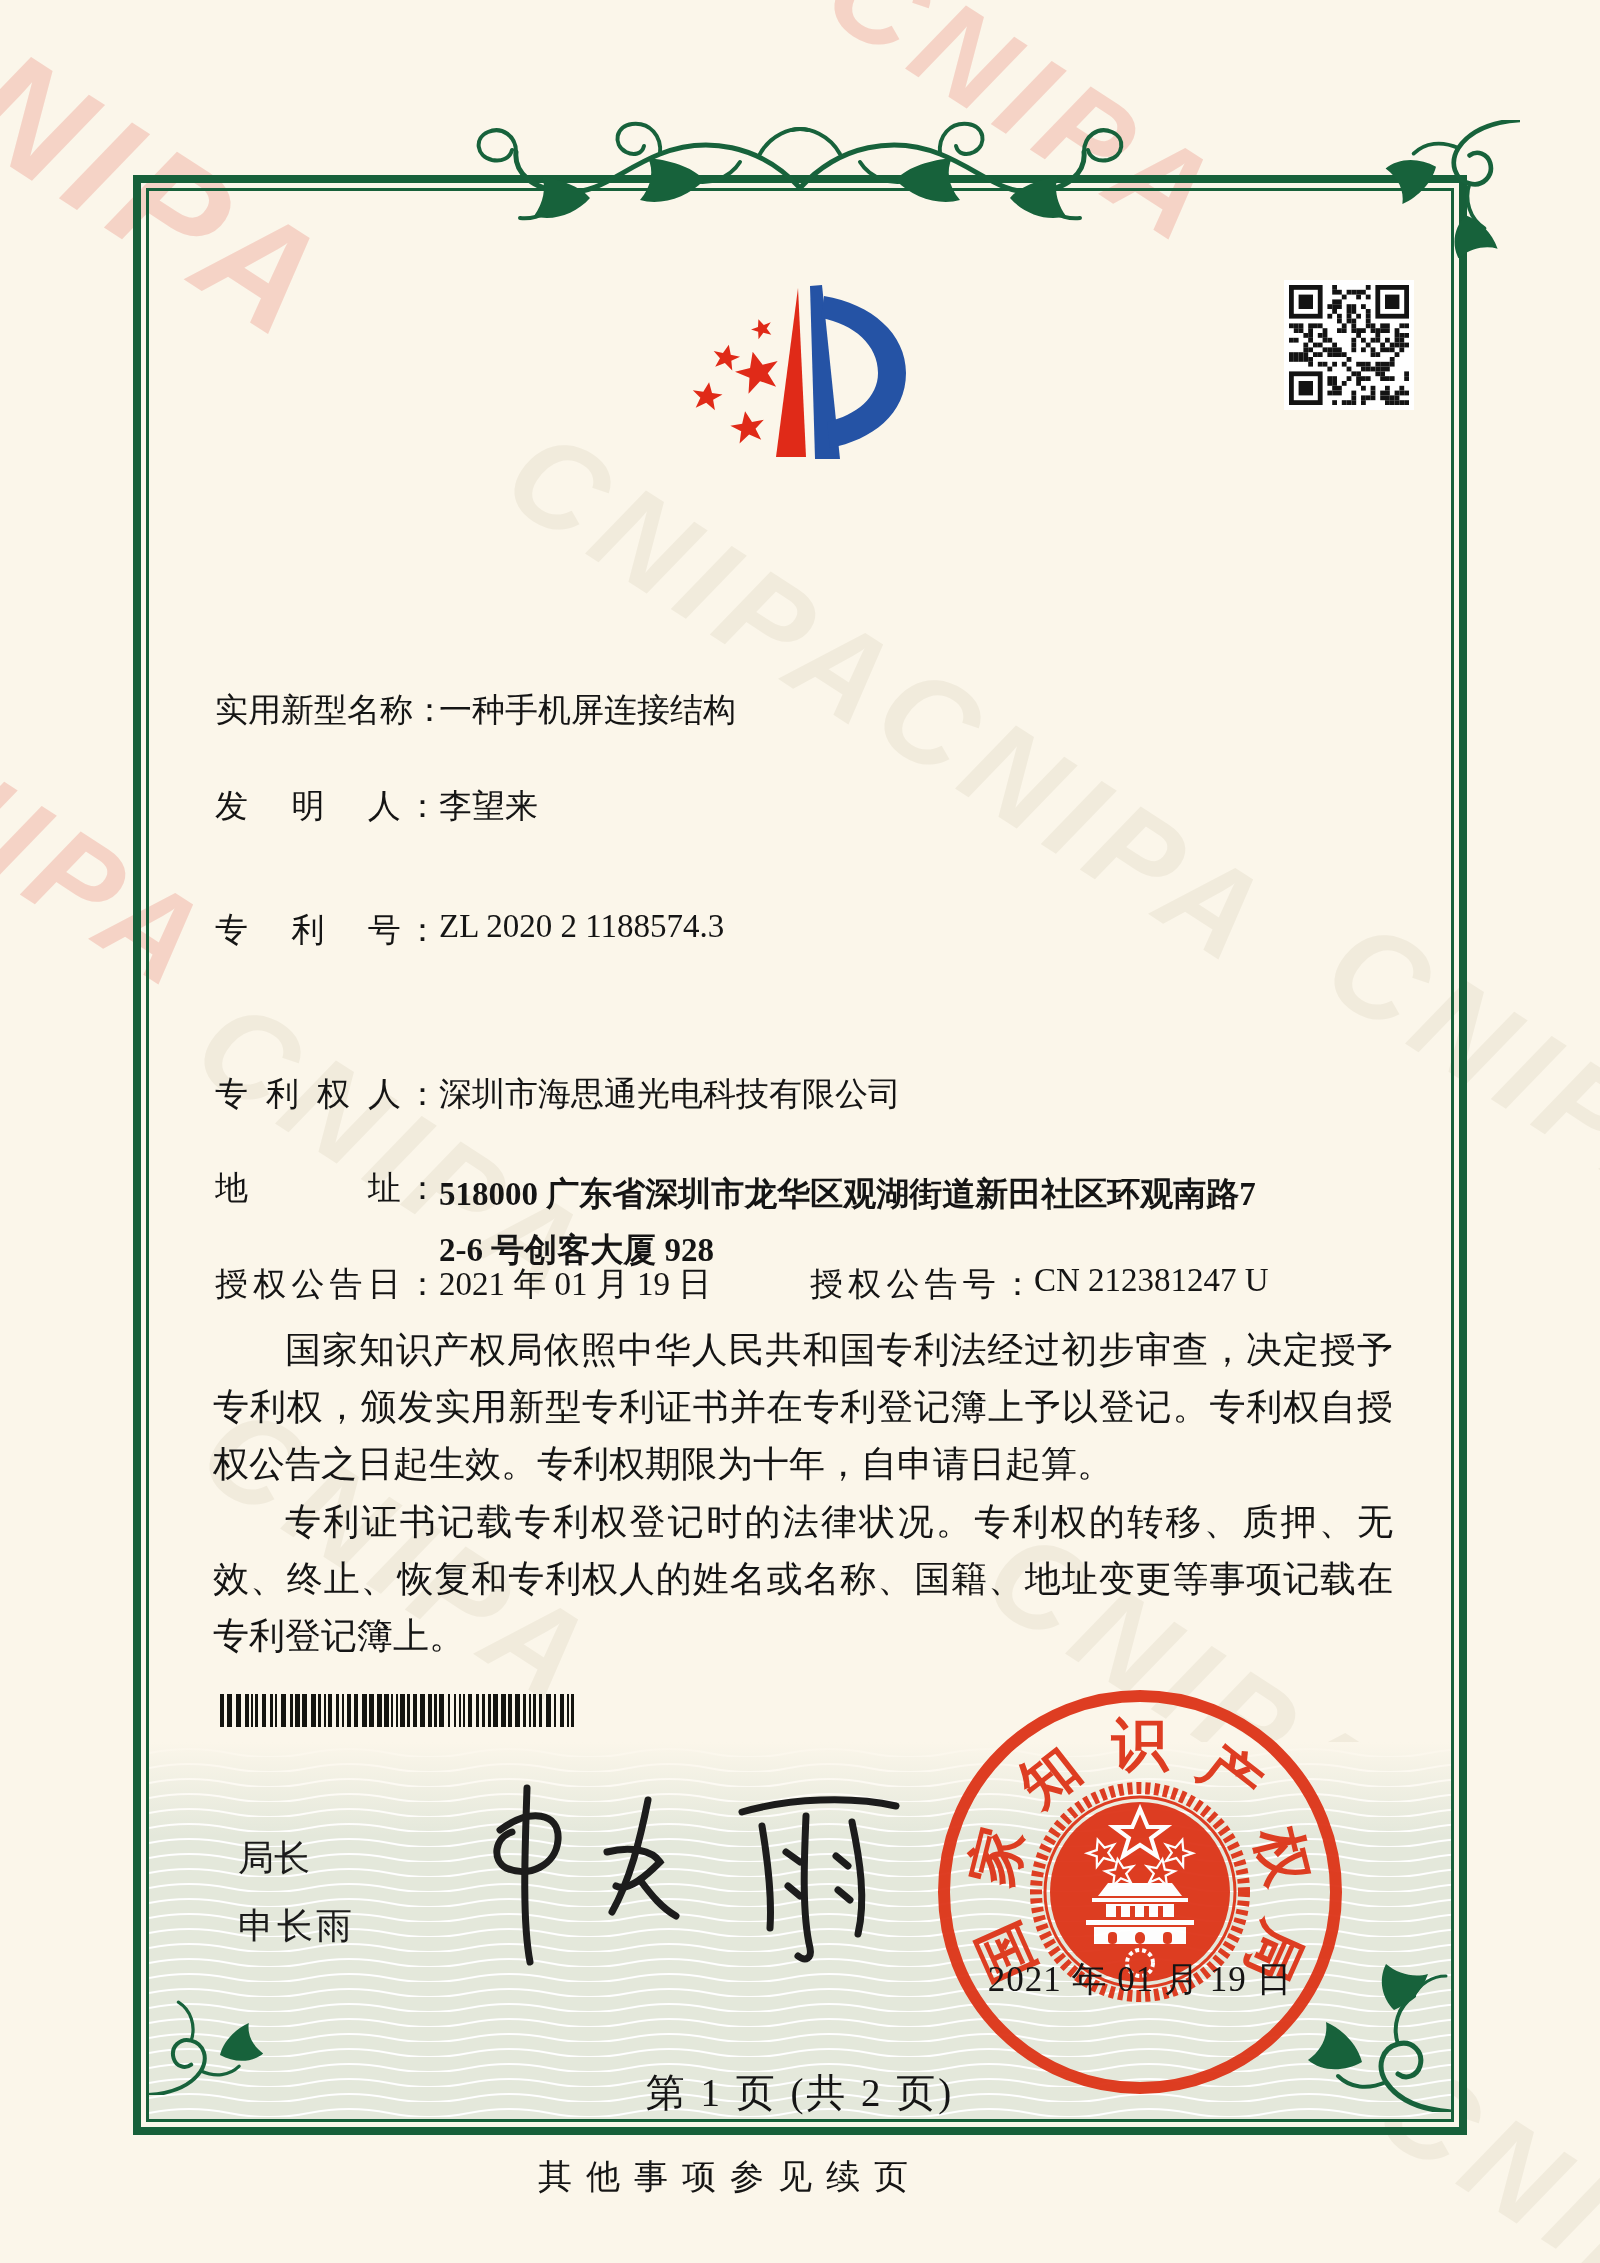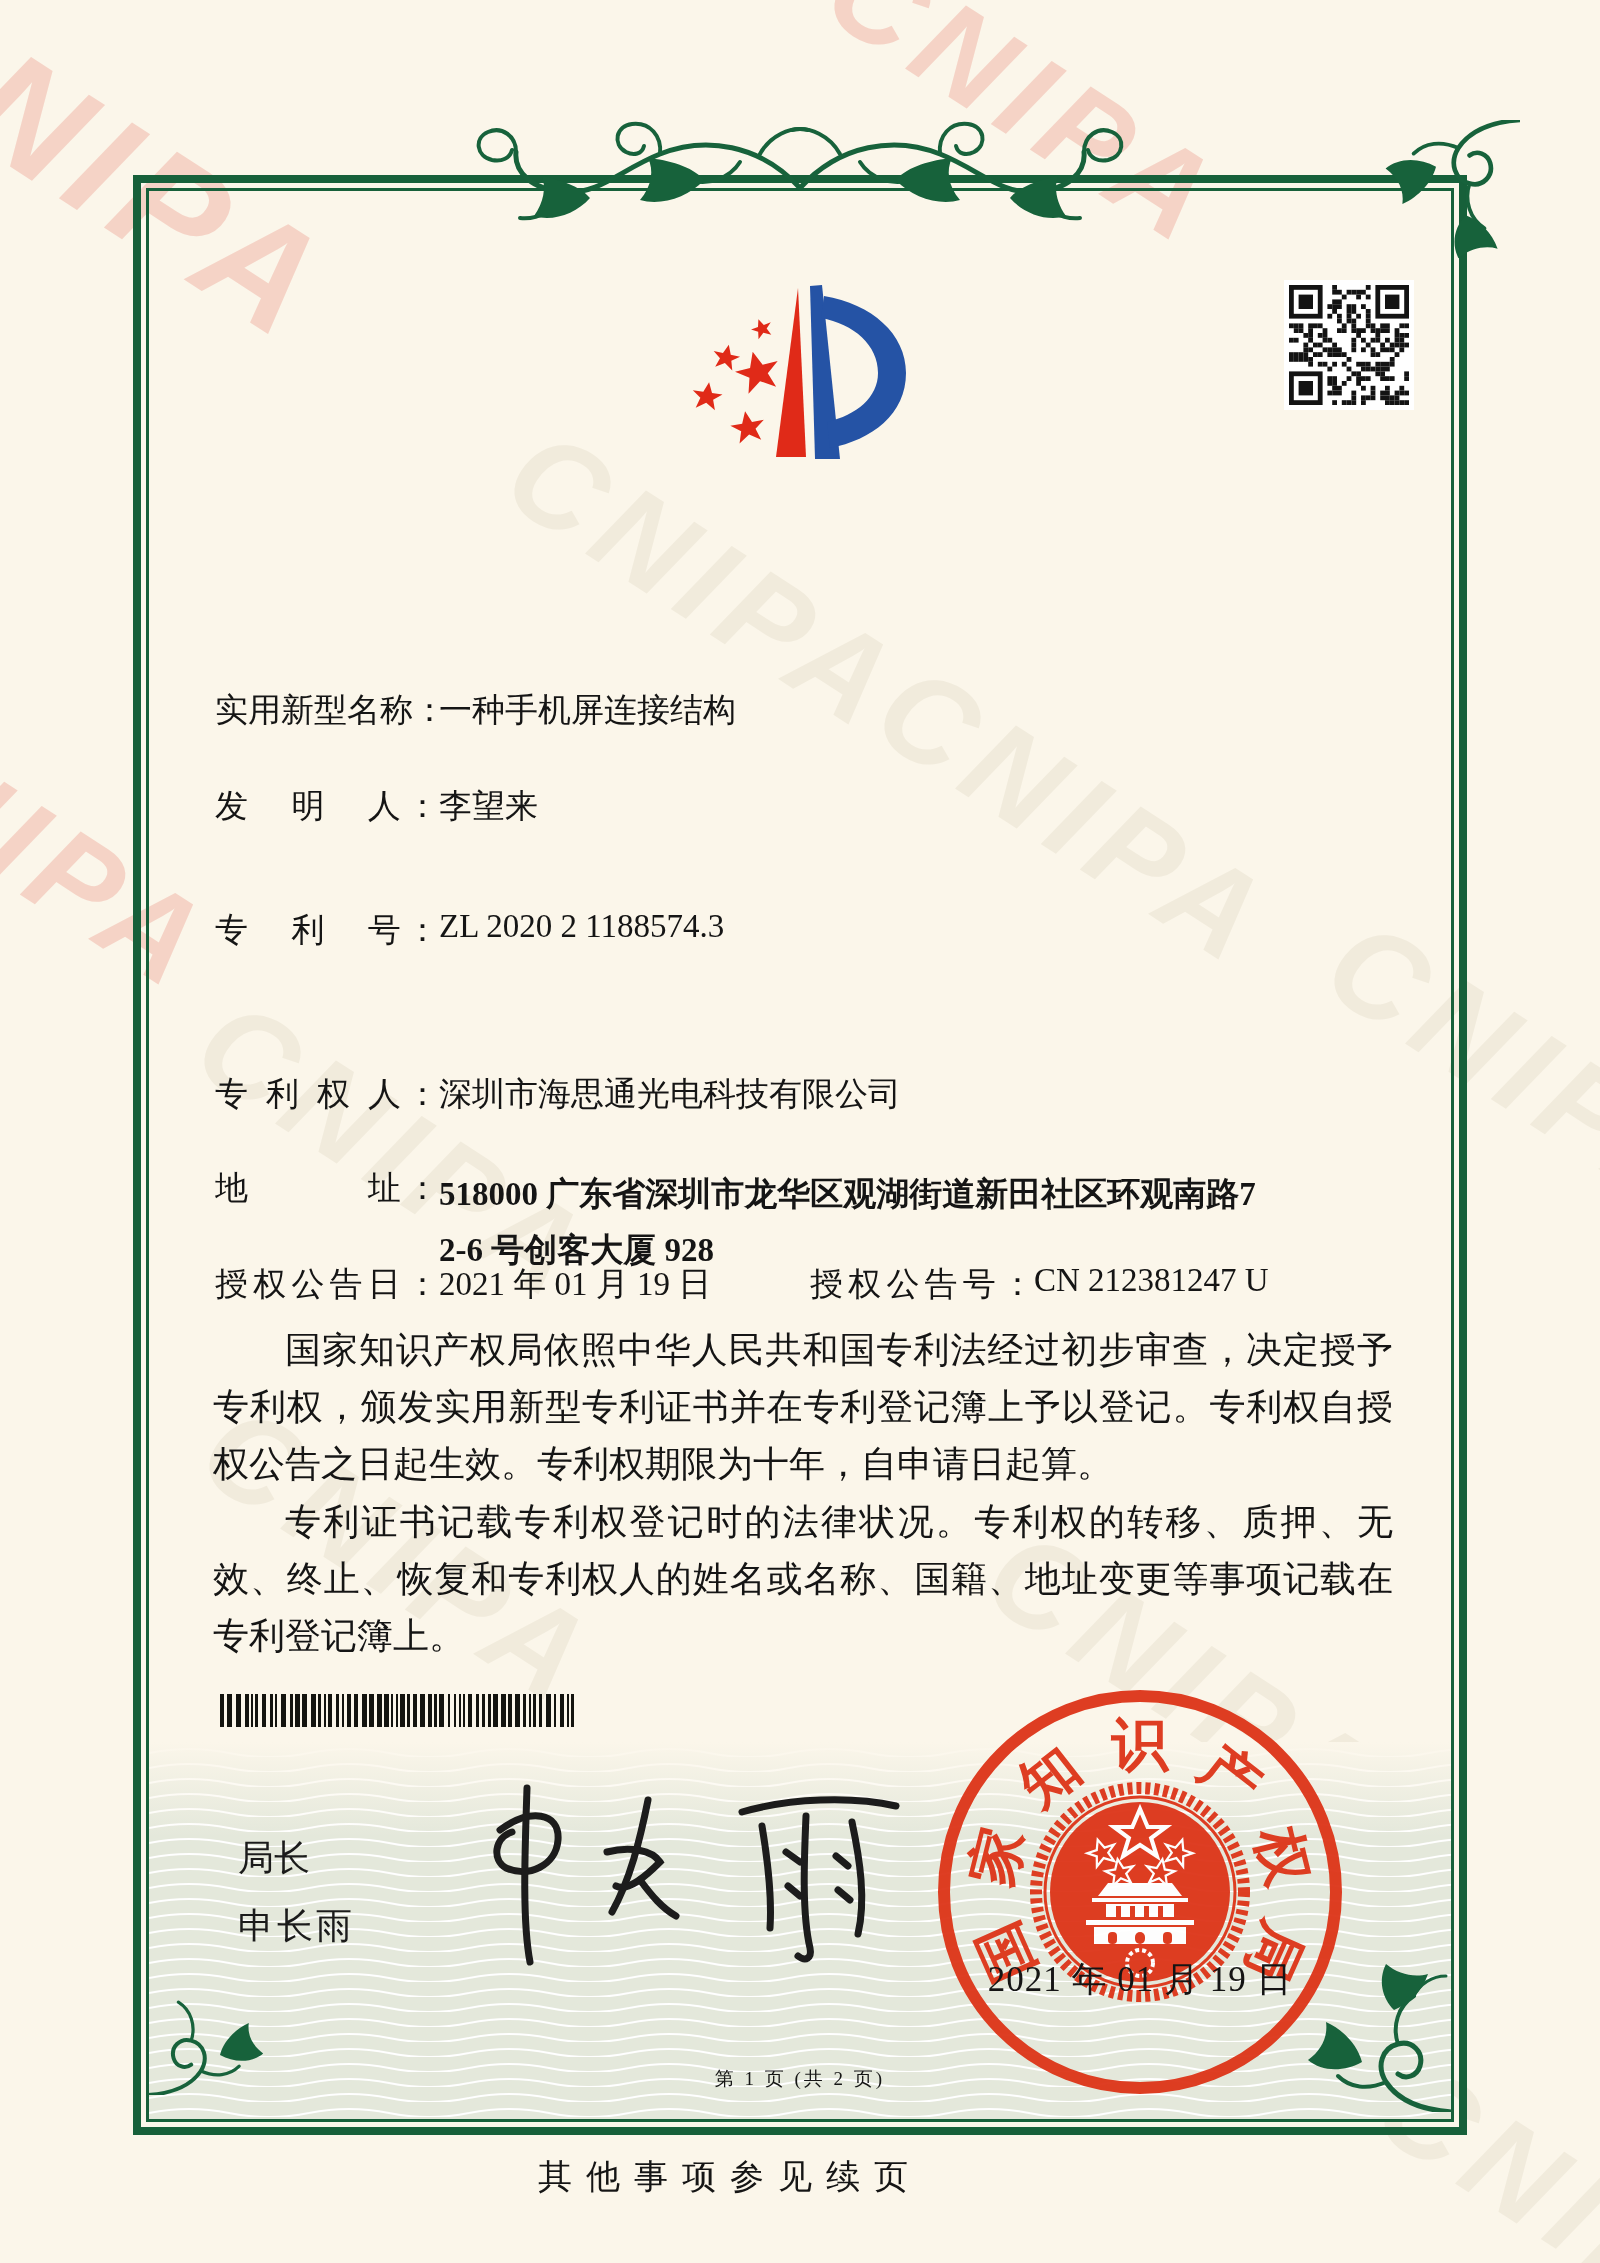--- a/index.html
+++ b/index.html
@@ -45,21 +45,21 @@
   .sig-role{top:1834px;}
   .sig-name{top:1902px;letter-spacing:3px;}
   .sig-script{position:absolute;left:460px;top:1762px;z-index:5;}
 
   .seal{position:absolute;left:930px;top:1682px;z-index:5;opacity:.95;}
   .sealchar{font-size:57px;font-weight:bold;fill:#dd3418;font-family:"Liberation Serif",serif;}
   .seal-date{position:absolute;left:945px;top:1956px;width:390px;text-align:center;
              font-size:35px;letter-spacing:1px;color:#141414;z-index:6;}
 
   .pagefoot{position:absolute;left:0;top:2066px;width:1600px;text-align:center;
-            font-size:19px;letter-spacing:3px;z-index:4;}
+            font-size:39px;letter-spacing:3px;z-index:4;}
   .contnote{position:absolute;left:0;top:2154px;width:1460px;text-align:center;
             font-size:34px;letter-spacing:14px;z-index:4;}
 </style>
 </head>
 <body>
 
 <div class="page">
 
   <div class="wm wm-pink" style="left:-70px;top:-50px;font-size:150px;">CNIPA</div>
   <div class="wm wm-pink" style="left:880px;top:-85px;">CNIPA</div>

